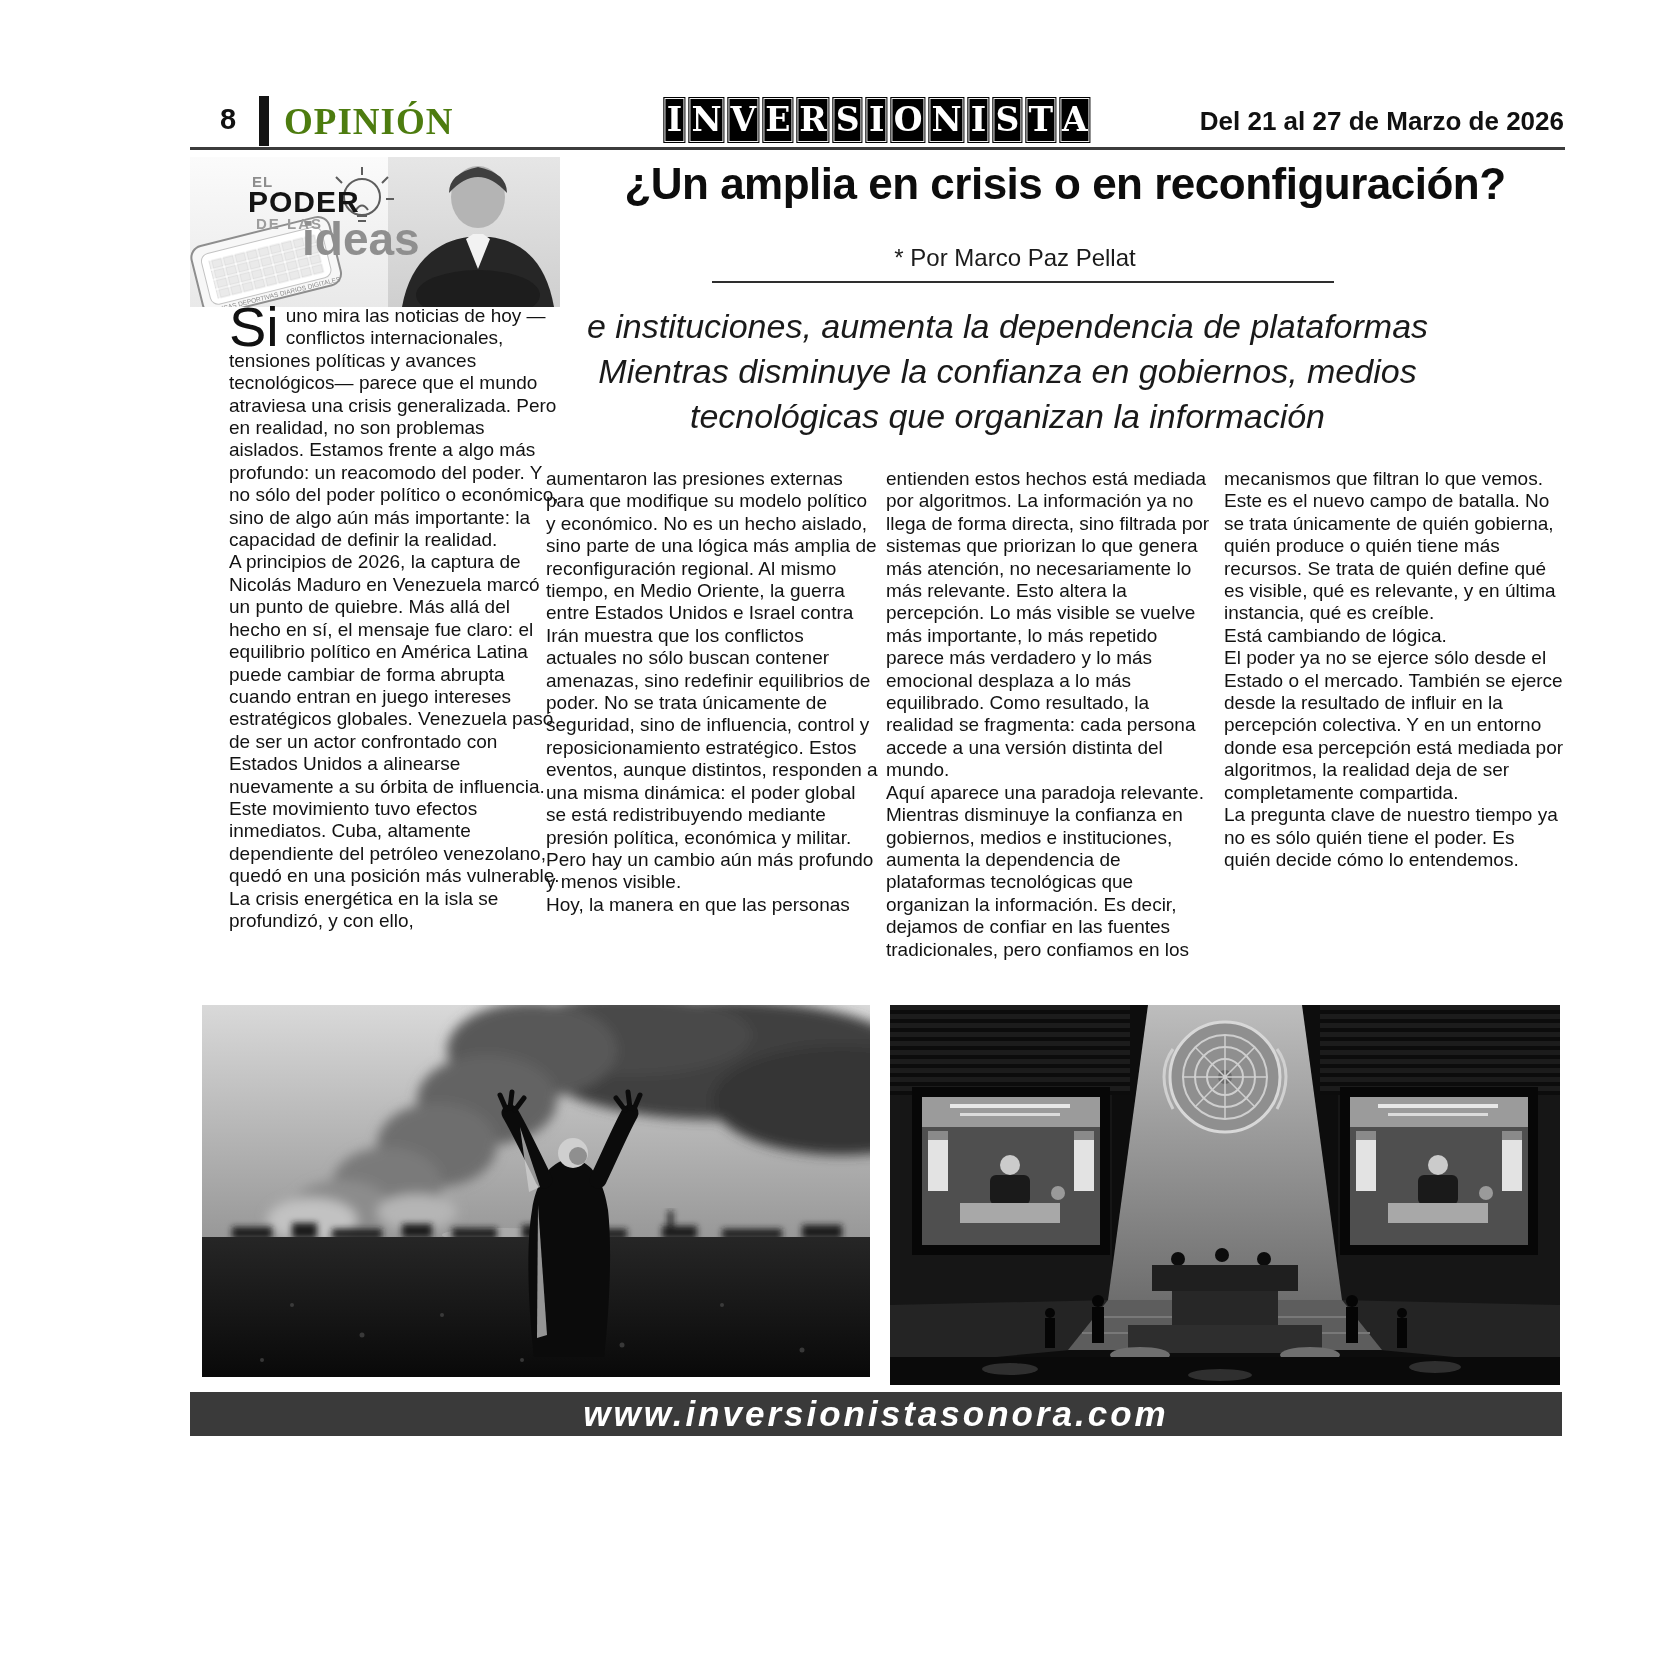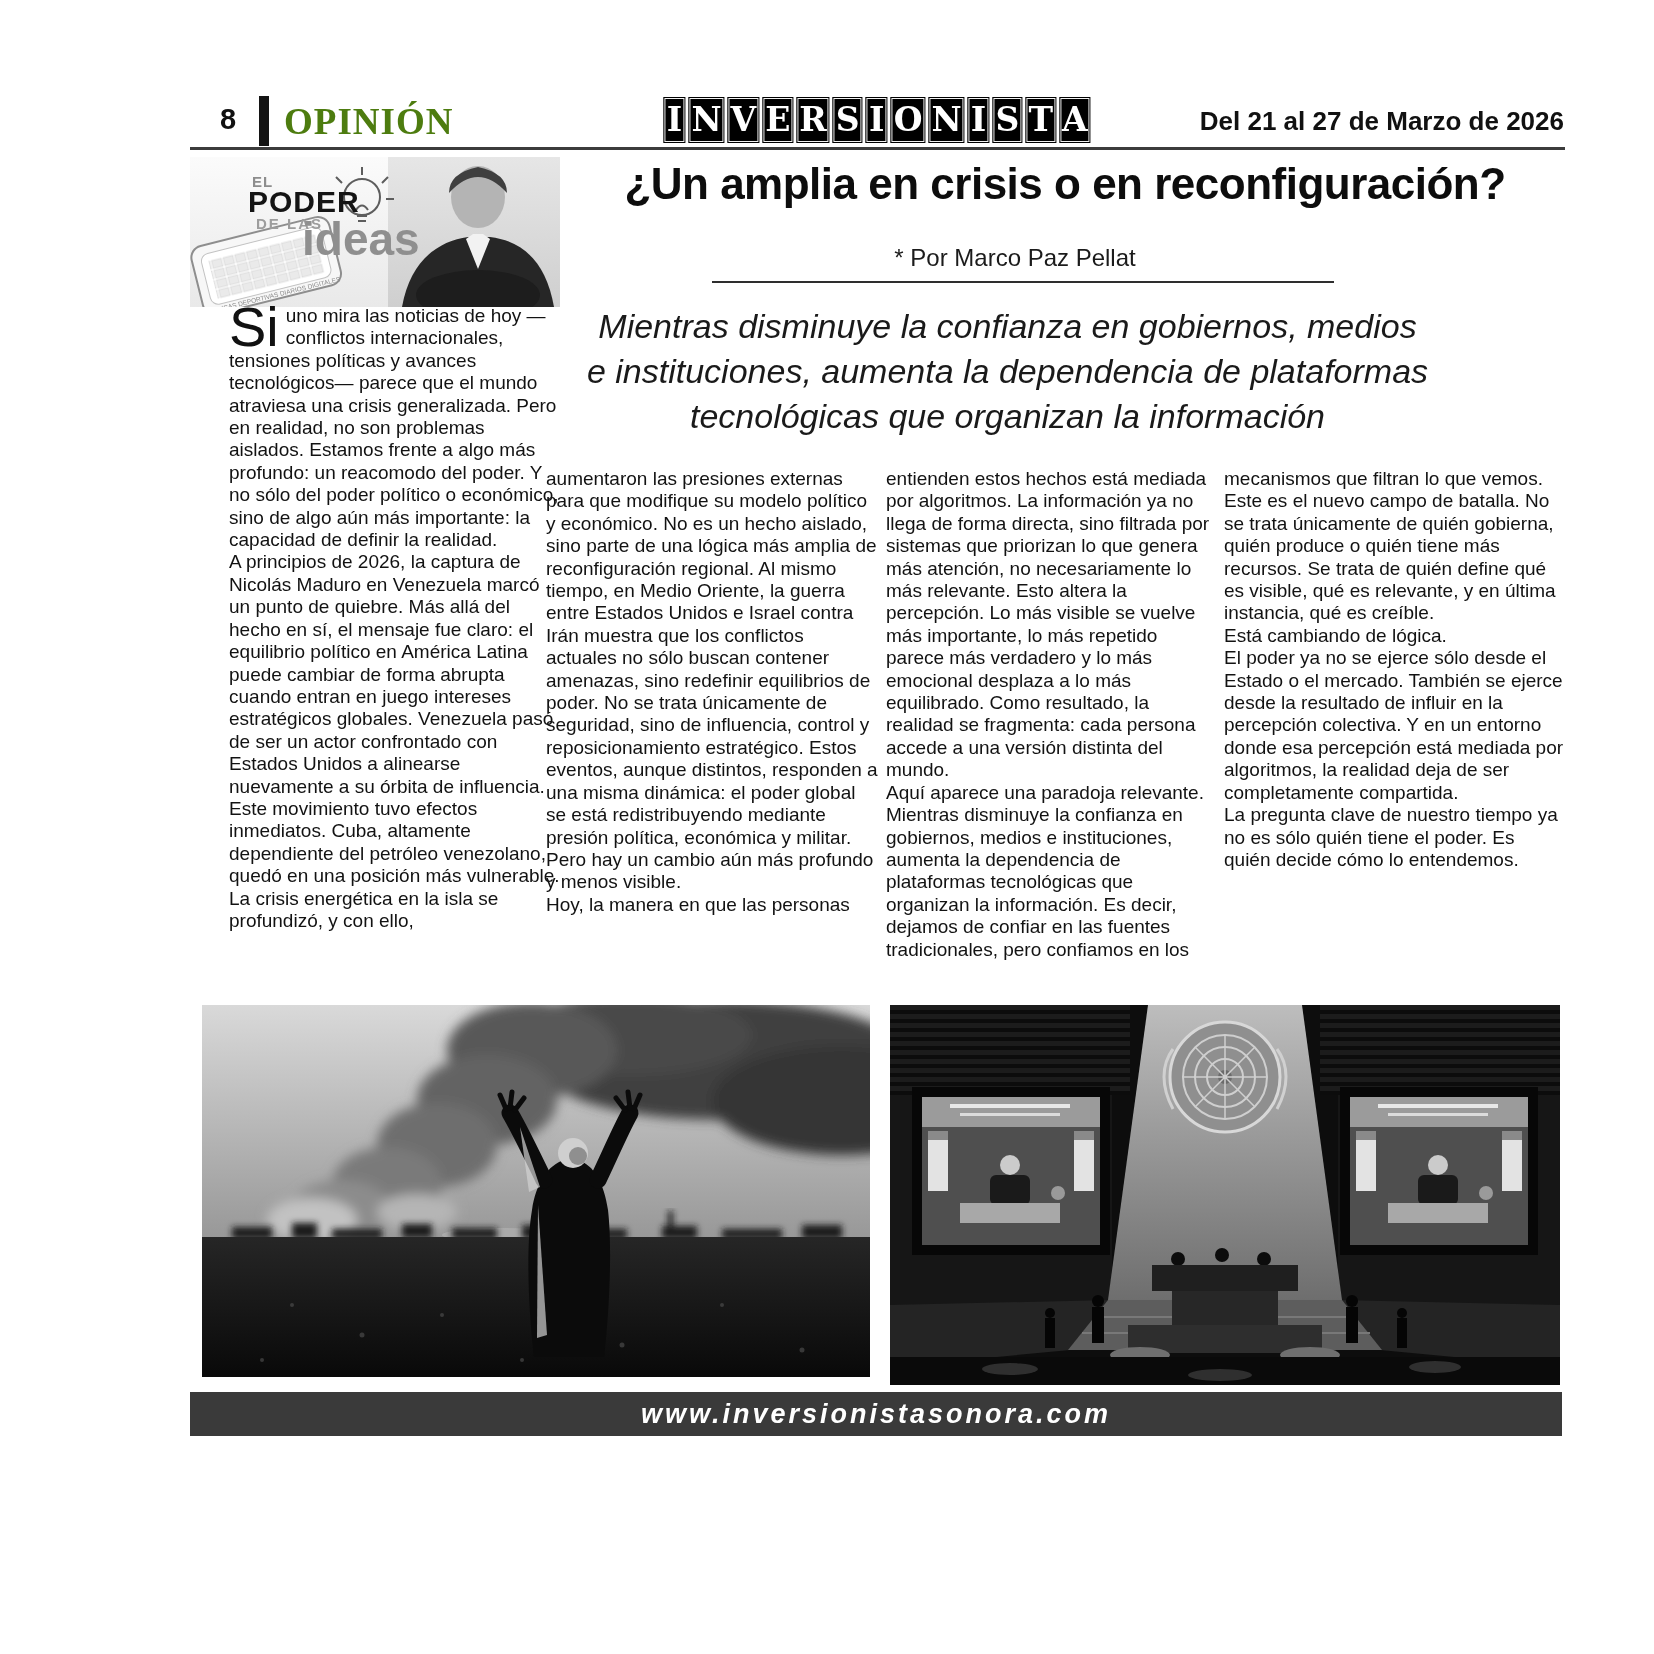--- a/index.html
+++ b/index.html
@@ -42,21 +42,21 @@
   .dropcap{float:left;font-size:56px;line-height:44px;padding-right:7px;color:#111;}
 
   
   .photo{position:absolute;display:block;}
   #photo-left{left:202px;top:1005px;width:668px;height:372px;}
   #photo-right{left:890px;top:1005px;width:670px;height:380px;}
 
   
   .footer-bar{position:absolute;left:190px;top:1392px;width:1372px;height:44px;background:#3a3a3a;
               display:flex;align-items:center;justify-content:center;}
-  .footer-url{color:#ffffff;font-style:italic;font-weight:bold;font-size:27px;letter-spacing:3px;}
+  .footer-url{color:#ffffff;font-style:italic;font-weight:bold;font-size:35px;letter-spacing:3px;}
 </style>
 </head>
 <body>
 
 <div class="page">
 
   <div class="pagenum">8</div>
   <div class="section-bar"></div>
   <div class="section-label">OPINIÓN</div>
   <div class="masthead">
@@ -119,22 +119,22 @@
     <text x="62" y="30" font-size="15" font-weight="bold" fill="#8d8d8d" letter-spacing="1" font-family="Liberation Sans, sans-serif">EL</text>
     <text x="58" y="55" font-size="30" font-weight="bold" fill="#141414" letter-spacing="1" font-family="Liberation Sans, sans-serif">PODER</text>
     <text x="66" y="72" font-size="15" font-weight="bold" fill="#9d9d9d" letter-spacing="2" font-family="Liberation Sans, sans-serif">DE LAS</text>
     <text x="112" y="98" font-size="46" font-weight="bold" fill="#8f8f8f" font-family="Liberation Sans, sans-serif">ideas</text>
   </svg>
 
   <div class="headline">¿Un amplia en crisis o en reconfiguración?</div>
   <div class="byline">* Por Marco Paz Pellat</div>
   <div class="byline-rule"></div>
   <div class="deck">
+      <div>e instituciones, aumenta la dependencia de plataformas</div>
       <div>Mientras disminuye la confianza en gobiernos, medios</div>
-      <div>e instituciones, aumenta la dependencia de plataformas</div>
       <div>tecnológicas que organizan la información</div>
     </div>
 
   <div class="col" id="col1">
       <div class="para"><span class="dropcap">Si</span>uno mira las noticias de hoy —conflictos internacionales, tensiones políticas y avances tecnológicos— parece que el mundo atraviesa una crisis generalizada. Pero en realidad, no son problemas aislados. Estamos frente a algo más profundo: un reacomodo del poder. Y no sólo del poder político o económico, sino de algo aún más importante: la capacidad de definir la realidad.</div>
       <div class="para">A principios de 2026, la captura de Nicolás Maduro en Venezuela marcó un punto de quiebre. Más allá del hecho en sí, el mensaje fue claro: el equilibrio político en América Latina puede cambiar de forma abrupta cuando entran en juego intereses estratégicos globales. Venezuela pasó de ser un actor confrontado con Estados Unidos a alinearse nuevamente a su órbita de influencia. Este movimiento tuvo efectos inmediatos. Cuba, altamente dependiente del petróleo venezolano, quedó en una posición más vulnerable. La crisis energética en la isla se profundizó, y con ello,</div>
     </div>
   <div class="col" id="col2">
       <div class="para">aumentaron las presiones externas para que modifique su modelo político y económico. No es un hecho aislado, sino parte de una lógica más amplia de reconfiguración regional. Al mismo tiempo, en Medio Oriente, la guerra entre Estados Unidos e Israel contra Irán muestra que los conflictos actuales no sólo buscan contener amenazas, sino redefinir equilibrios de poder. No se trata únicamente de seguridad, sino de influencia, control y reposicionamiento estratégico. Estos eventos, aunque distintos, responden a una misma dinámica: el poder global se está redistribuyendo mediante presión política, económica y militar.</div>
       <div class="para">Pero hay un cambio aún más profundo y menos visible.</div>

